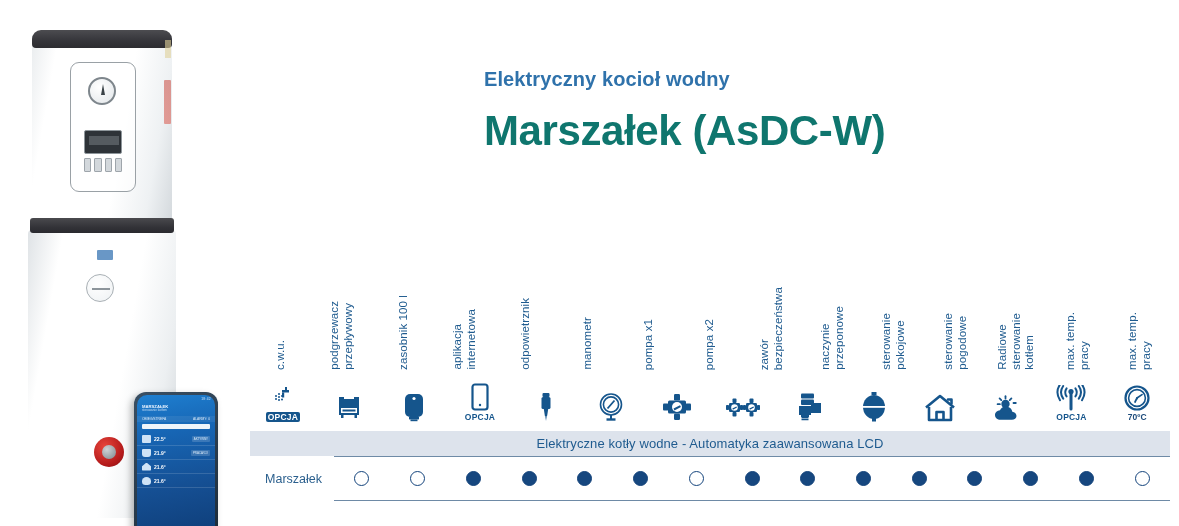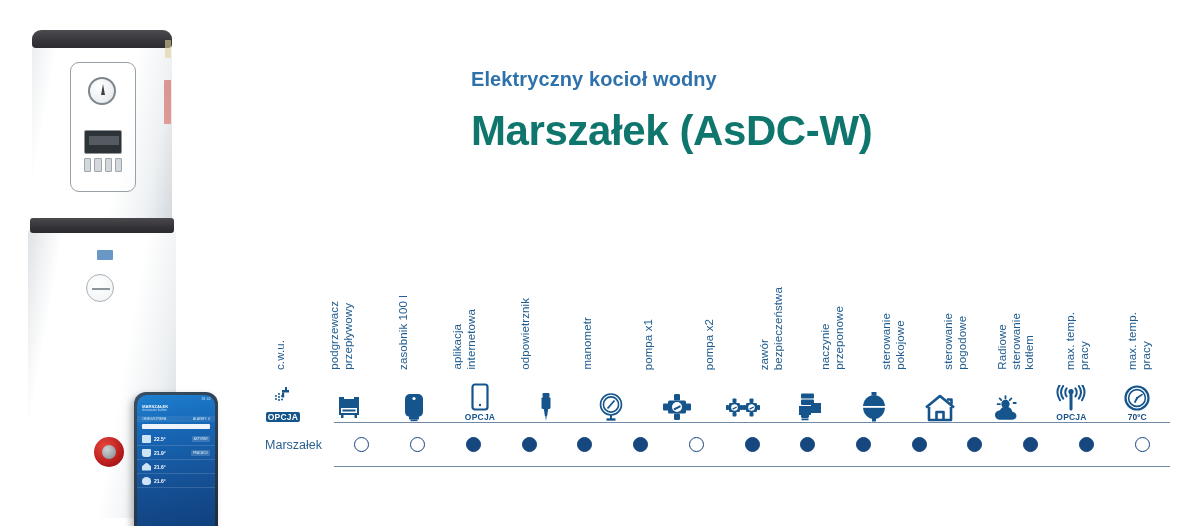--- a/index.html
+++ b/index.html
@@ -111,21 +111,21 @@
     border-bottom:.5px solid rgba(255,255,255,.14);
   }
   .ph-ic{ width:9px; height:8px; background:#cfe3f6; border-radius:1px; flex:none;}
   .ph-ic.r2{ border-radius:1px 1px 3px 3px;}
   .ph-ic.r3{ clip-path:polygon(50% 0,100% 46%,100% 100%,0 100%,0 46%);}
   .ph-ic.r4{ border-radius:50% 50% 40% 40%;}
   .ph-temp{ font-size:5px; font-weight:bold; color:#ffffff;}
   .ph-tag{ margin-left:auto; font-size:2.9px; background:rgba(255,255,255,.16); padding:1px 2px; border-radius:1px;}
 
   
-  #heading-block{ position:absolute; left:471px; top:68px; width:620px; }
+  #heading-block{ position:absolute; left:484px; top:68px; width:620px; }
   #subtitle-text{
     font-size:20px; font-weight:bold; color:#2f72ab; letter-spacing:.1px; margin:0;
   }
   #product-title{
     font-size:42px; font-weight:bold; color:#0f766e; letter-spacing:-.4px;
     margin:16px 0 0 0; white-space:nowrap;
   }
 
   
   #feature-table{ position:absolute; left:250px; top:250px; width:920px; }
@@ -472,20 +472,23 @@
       <circle cx="13" cy="13" r="8.4"></circle>
       <path d="M13 13 18 9.6" stroke-width="1.7" stroke-linecap="round"></path>
       <path d="M13 13 11 17" stroke-width="1.7" stroke-linecap="round"></path>
       <path d="M12.4 13.6h1.6" stroke-width="1.2"></path>
     </svg>
           <div class="degc">70ºC</div>
         </div>
       </div>
     </div>
 
+  <div id="banner-row">
+    <span id="banner-text">Elektryczne kotły wodne - Automatyka zaawansowana LCD</span>
+  </div>
 
   <div id="data-row">
     <div id="row-label">Marszałek</div>
     <div id="dots-area">
         <div class="dot-cell">
           <span class="dot empty"></span>
         </div>
         <div class="dot-cell">
           <span class="dot empty"></span>
         </div>

